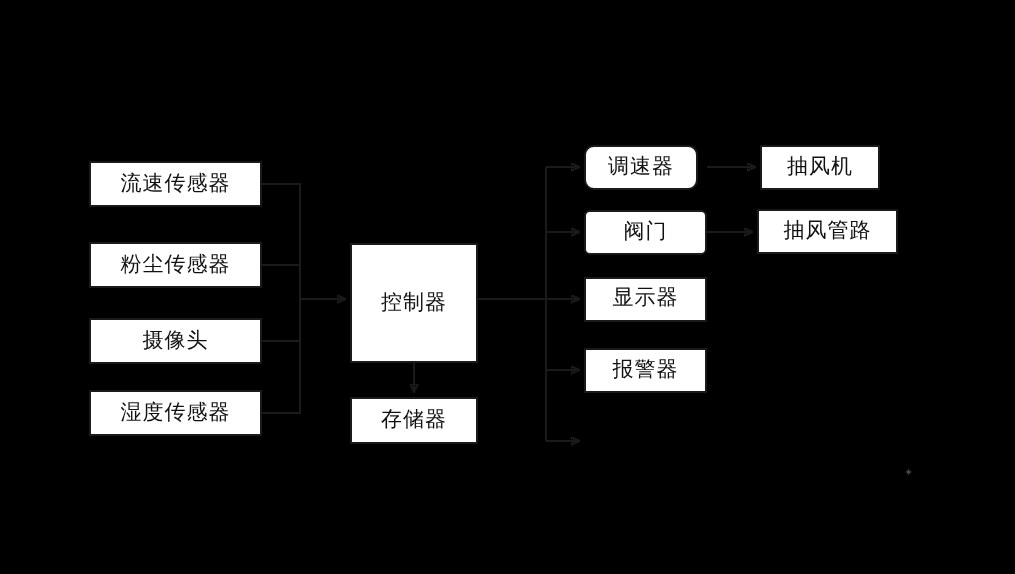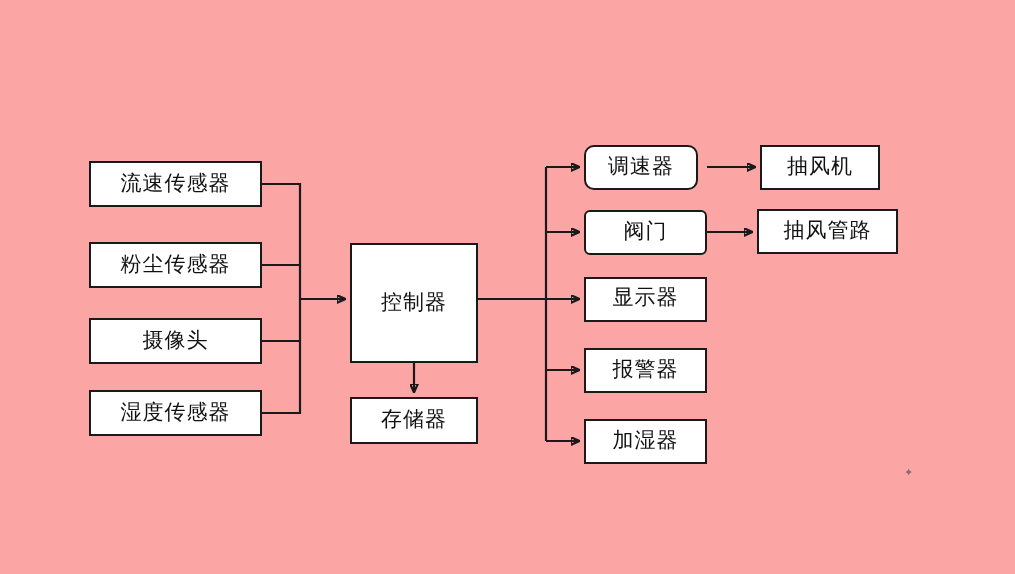--- a/index.html
+++ b/index.html
@@ -7,21 +7,21 @@
     padding: 0;
     background: #ffffff;
   }
   body {
     font-family: "Liberation Sans", "DejaVu Sans", sans-serif;
   }
   #canvas {
     position: relative;
     width: 1015px;
     height: 574px;
-    background: #fca5a5;
+    background: #000000;
     overflow: hidden;
   }
   .node {
     position: absolute;
     box-sizing: border-box;
     border: 2px solid #1a1a1a;
     background: #ffffff;
     display: flex;
     align-items: center;
     justify-content: center;
@@ -122,23 +122,20 @@
   </div>
   <div class="node" style="left:584px; top:210px; width:123px; height:45px;border-radius:6px;">
     <span class="label">阀门</span>
   </div>
   <div class="node" style="left:584px; top:277px; width:123px; height:45px;font-family:Liberation Mono, monospace;">
     <span class="label">显示器</span>
   </div>
   <div class="node" style="left:584px; top:348px; width:123px; height:45px;">
     <span class="label">报警器</span>
   </div>
-  <div class="node" style="left:584px; top:419px; width:123px; height:45px;">
-    <span class="label">加湿器</span>
-  </div>
 
   <div class="node" style="left:760px; top:145px; width:120px; height:45px;font-family:Liberation Serif, serif;">
     <span class="label">抽风机</span>
   </div>
   <div class="node" style="left:757px; top:209px; width:141px; height:45px;">
     <span class="label">抽风管路</span>
   </div>
 
   <div class="speck" style="left:904px; top:469px;">✦</div>
 

